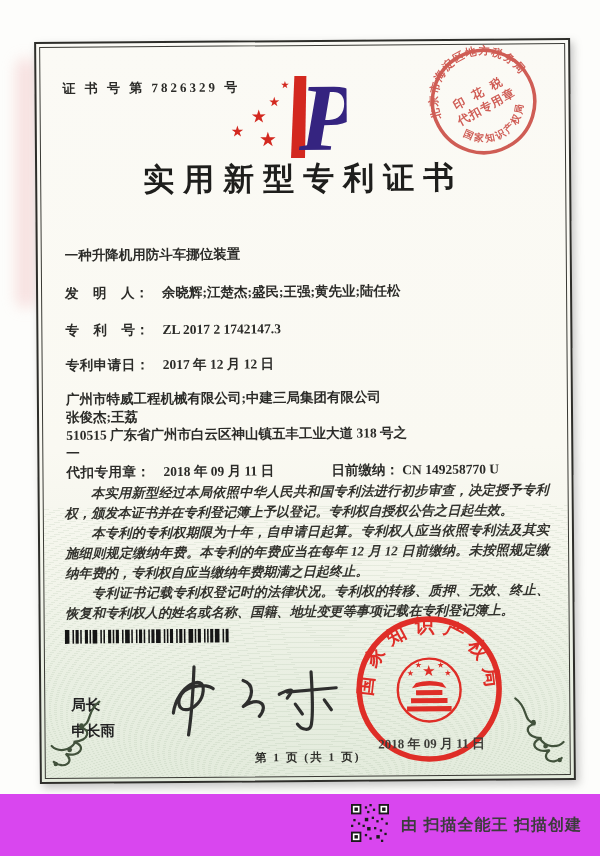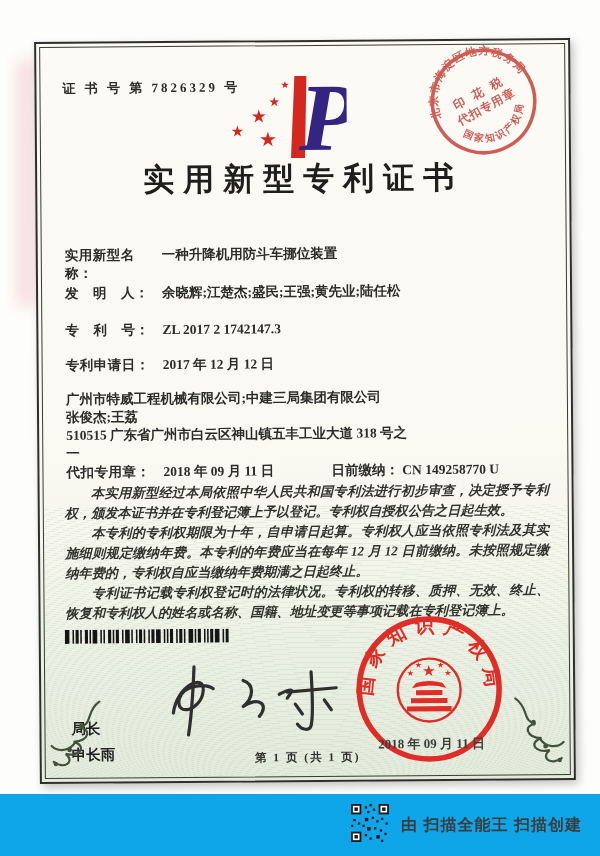--- a/index.html
+++ b/index.html
@@ -49,37 +49,37 @@
   .grantrow .part2{flex:1;display:flex;}
   
   .paras{
     position:absolute;left:25px;right:23px;top:440px;
     font-size:13.2px;line-height:20px;text-align:justify;color:#33332e;
     font-style:italic;font-weight:600;
   }
   .paras p{margin:0;text-indent:2em;}
   
   .barcode{position:absolute;left:24px;top:586px;}
-  .director{position:absolute;left:30px;top:672px;font-size:14.5px;font-weight:700;line-height:26px;color:#222;}
+  .director{position:absolute;left:30px;top:648px;font-size:14.5px;font-weight:700;line-height:26px;color:#222;}
   .signature{position:absolute;left:118px;top:612px;}
   .bigseal{position:absolute;left:312px;top:572px;opacity:.93;}
   .sealdate{
     position:absolute;left:300px;top:694px;width:180px;text-align:center;
     font-size:13px;font-weight:700;color:#3c3c38;z-index:2;
   }
   .pagefoot{
     position:absolute;left:0;right:0;top:708px;text-align:center;
     font-size:11.5px;font-weight:700;letter-spacing:2px;color:#2f2f2b;
   }
   .flourish{position:absolute;bottom:4px;}
   .flourish.fl-left{left:4px;}
   .flourish.fl-right{right:4px;transform:scaleX(-1);}
   
   .scanbar{
-    position:absolute;left:0;right:0;bottom:0;height:62px;background:#0ea5e9;
+    position:absolute;left:0;right:0;bottom:0;height:62px;background:#d946ef;
     display:flex;align-items:center;justify-content:flex-end;gap:12px;padding-right:18px;box-sizing:border-box;
   }
   .scantext{font-size:16px;font-weight:600;color:#3c3c3c;letter-spacing:1px;font-family:"Liberation Sans","DejaVu Sans",sans-serif;}
 </style>
 </head>
 <body>
 
 <div class="smudge"></div>
 
 <div class="cert">
@@ -117,21 +117,20 @@
           <text font-size="10" letter-spacing="2">
             <textPath href="#taxBot" startOffset="50%" text-anchor="middle">国家知识产权局</textPath>
           </text>
         </g>
       </svg>
     </div>
 
     <div class="title">实用新型专利证书</div>
 
     <div class="row" style="top:203px">
-      <span class="lbl">实用新型名称：</span>
       <span class="val">一种升降机用防斗车挪位装置</span>
     </div>
     <div class="row" style="top:241px">
       <span class="lbl">发　明　人：</span>
       <span class="val">余晓辉;江楚杰;盛民;王强;黄先业;陆任松</span>
     </div>
     <div class="row" style="top:278px">
       <span class="lbl">专　利　号：</span>
       <span class="val">ZL 2017 2 1742147.3</span>
     </div>

